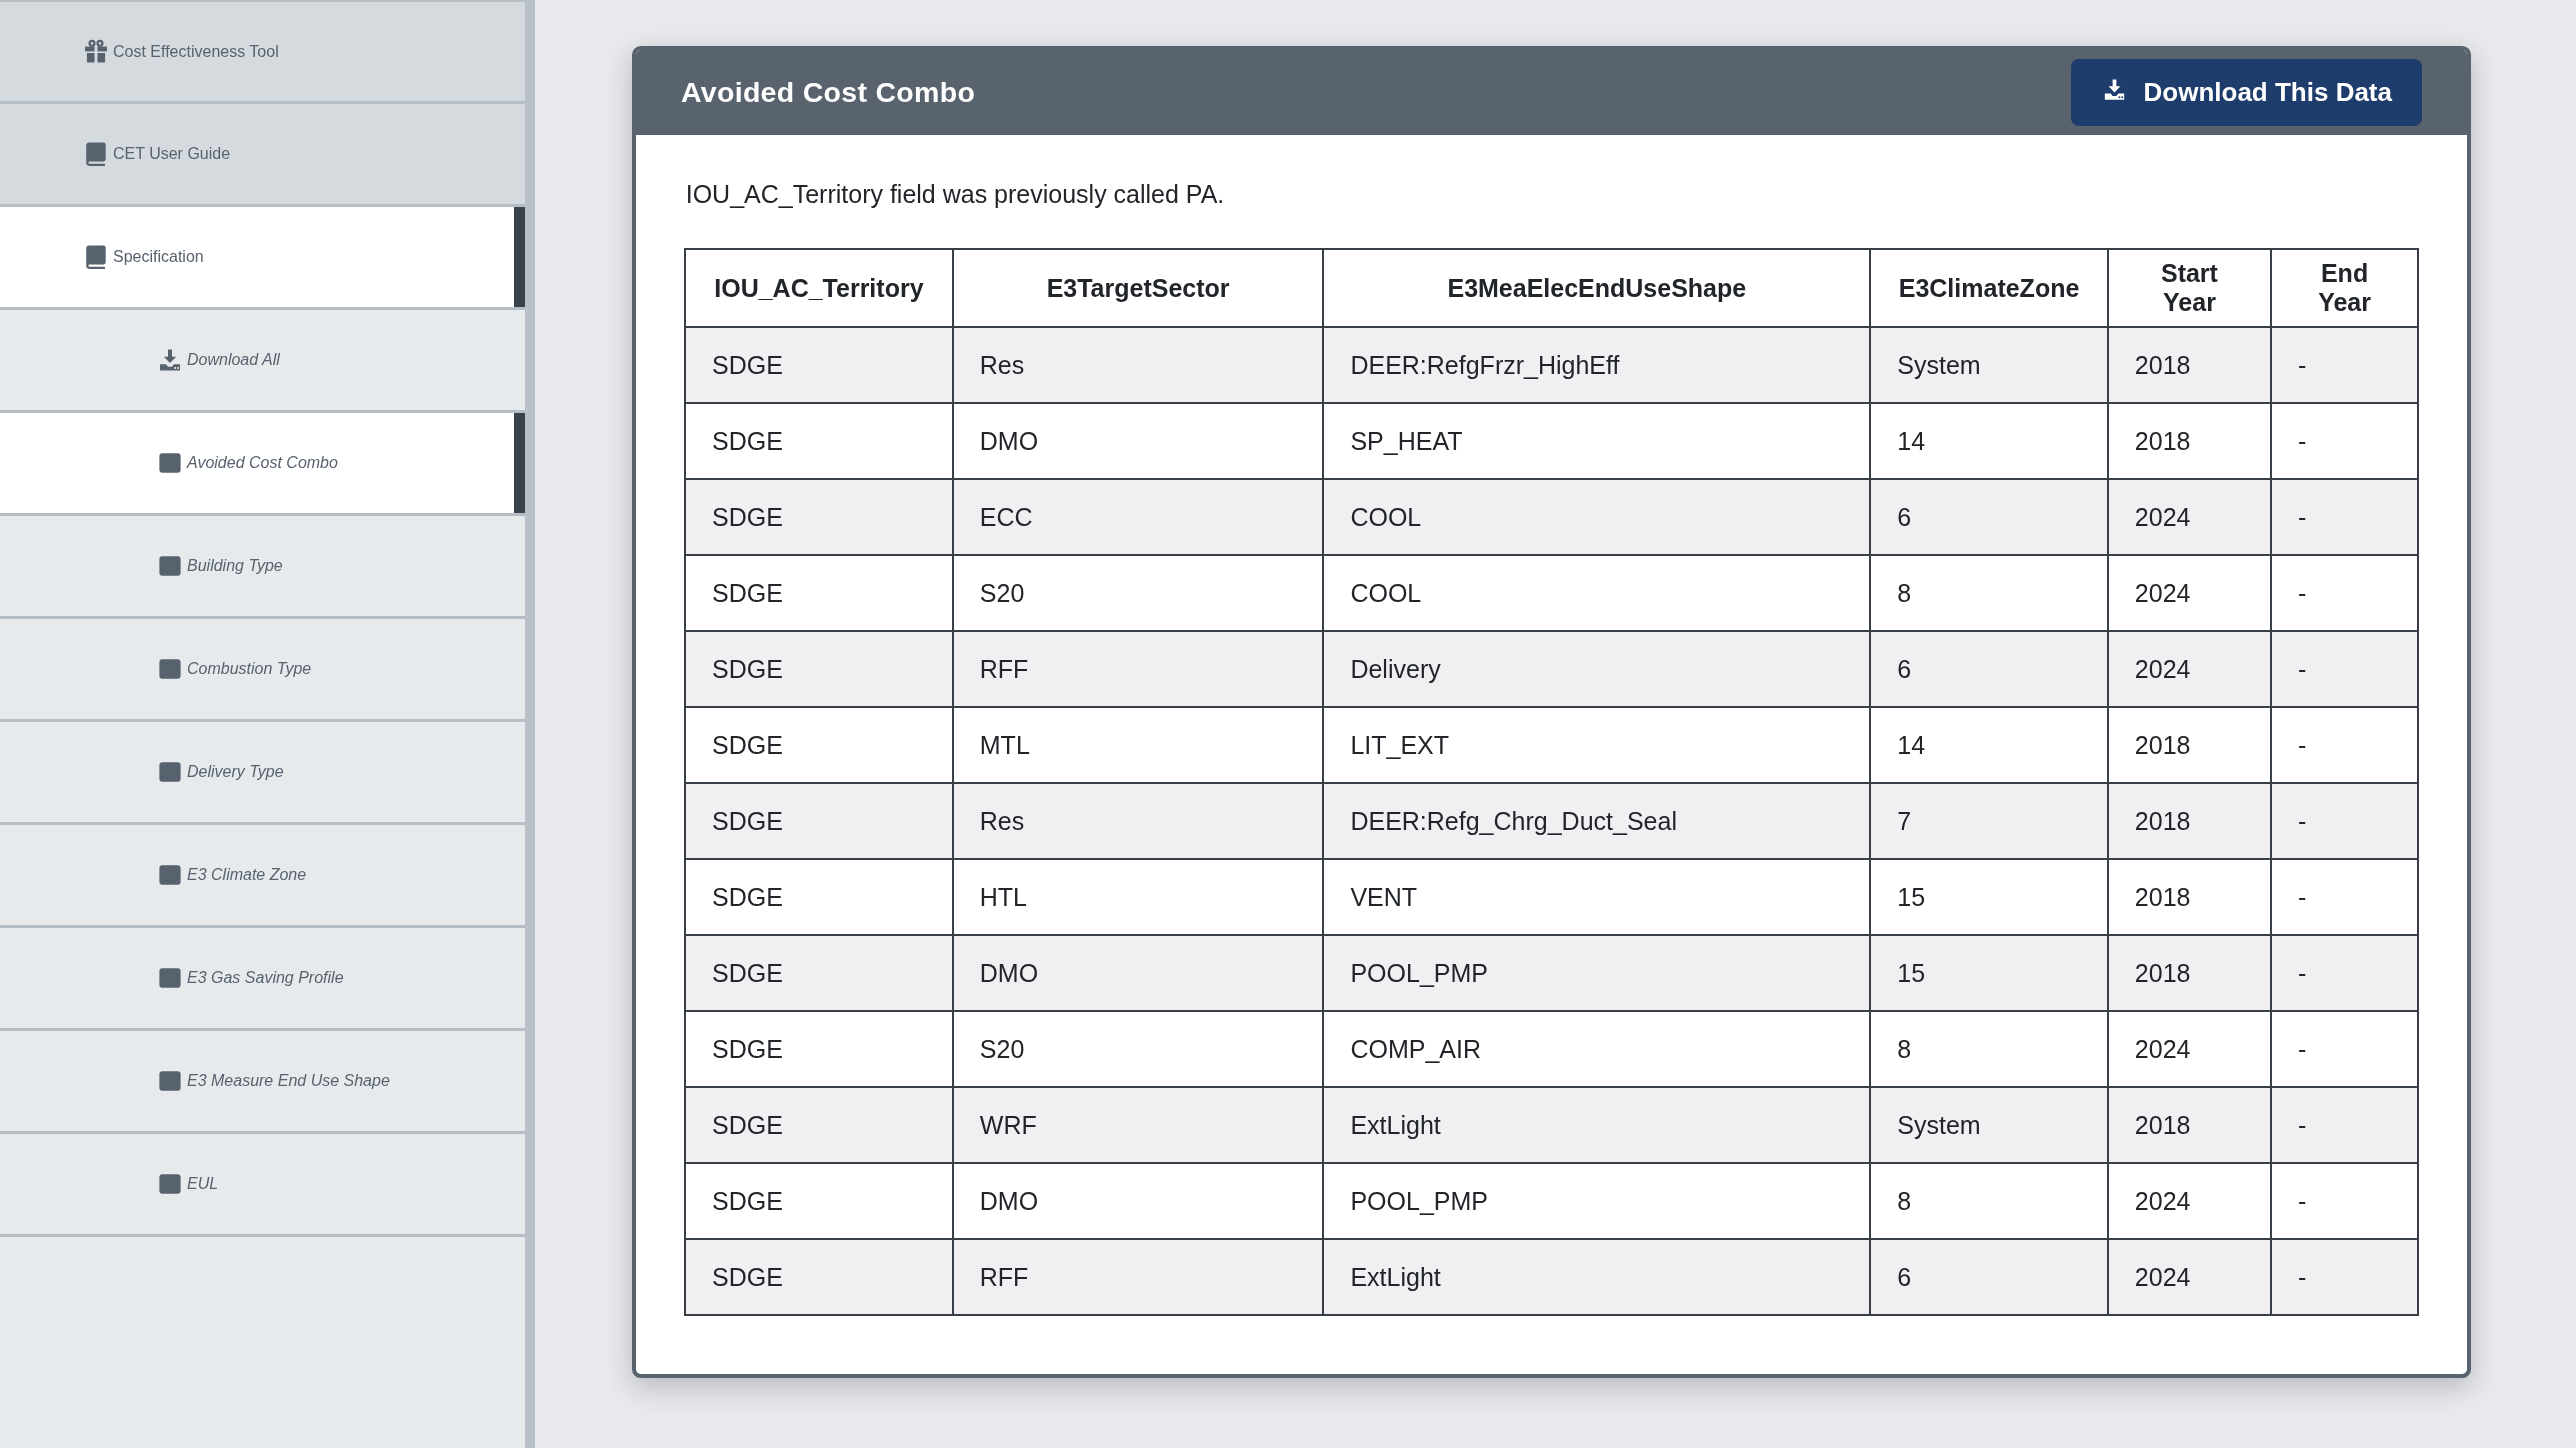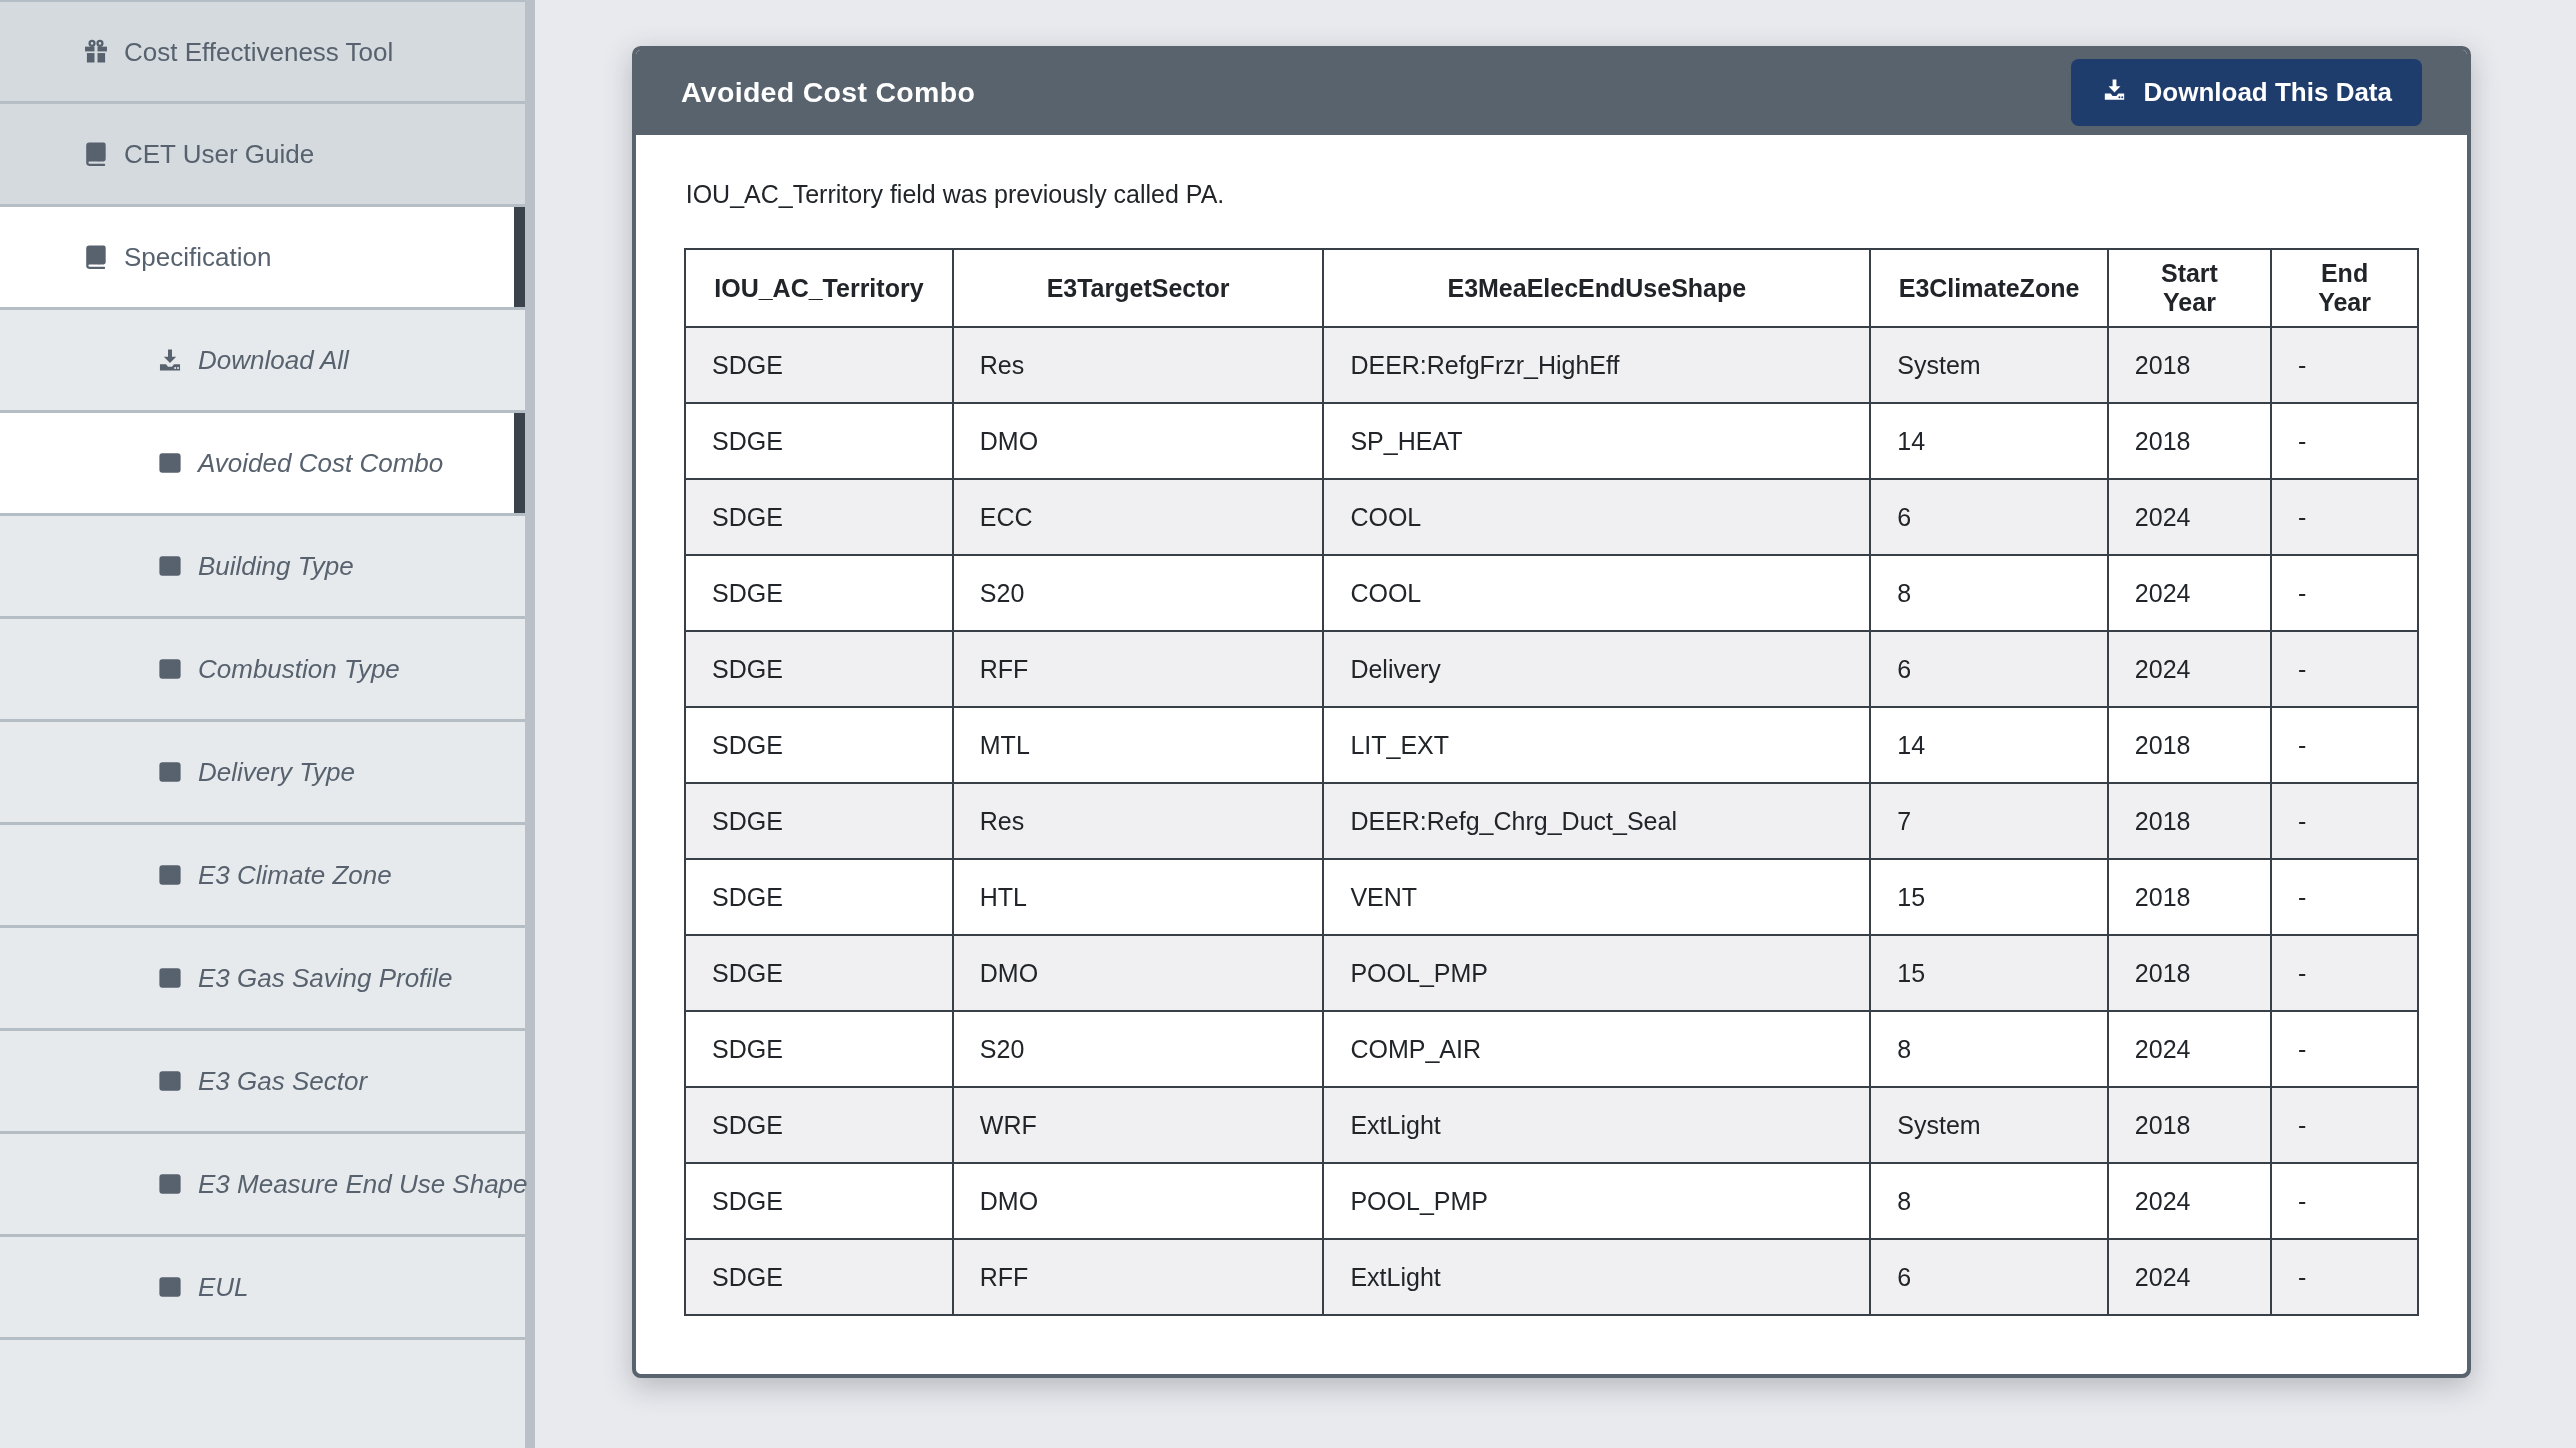--- a/index.html
+++ b/index.html
@@ -12,22 +12,22 @@
   
   .sidebar{
     position:absolute;left:0;top:0;bottom:0;width:525px;
     background:#e7eaed;
     border-right:10.4px solid #b9c0c7;
     z-index:2;
   }
   .nav{border-top:2.6px solid #b6bec5;}
   .nav-item{
     position:relative;height:100px;border-bottom:3.5px solid #b6bec5;
-    display:flex;align-items:center;gap:14px;
-    color:#57626e;font-size:26px;line-height:1;cursor:pointer;
+    display:flex;align-items:center;gap:3px;
+    color:#57626e;font-size:16px;line-height:1;cursor:pointer;
   }
   .nav-item:first-child{height:99px;}
   .nav-item.top{background:#d5dade;padding-left:82px;}
   .nav-item.sub{background:#e7eaed;padding-left:156px;font-style:italic;}
   .nav-item.active{background:#ffffff;}
   .nav-item.active::after{
     content:"";position:absolute;right:0;top:0;bottom:0;width:11.2px;
     background:#3a424b;
   }
   .nav-item .icon{flex:0 0 auto;display:inline-flex;}
@@ -190,32 +190,20 @@
           <span class="icon">
             <svg viewBox="0 0 24 24" fill="none">
               <rect x="4" y="4.8" width="16" height="14.4" rx="1.4" stroke-width="2.2"></rect>
               <line x1="9.33" y1="4.8" x2="9.33" y2="19.2" stroke-width="1.8"></line>
               <line x1="14.66" y1="4.8" x2="14.66" y2="19.2" stroke-width="1.8"></line>
               <line x1="4" y1="9.6" x2="20" y2="9.6" stroke-width="1.8"></line>
               <line x1="4" y1="14.4" x2="20" y2="14.4" stroke-width="1.8"></line>
             </svg>
           </span>
           <span class="label">E3 Gas Saving Profile</span>
-        </div>
-        <div class="nav-item sub">
-          <span class="icon">
-            <svg viewBox="0 0 24 24" fill="none">
-              <rect x="4" y="4.8" width="16" height="14.4" rx="1.4" stroke-width="2.2"></rect>
-              <line x1="9.33" y1="4.8" x2="9.33" y2="19.2" stroke-width="1.8"></line>
-              <line x1="14.66" y1="4.8" x2="14.66" y2="19.2" stroke-width="1.8"></line>
-              <line x1="4" y1="9.6" x2="20" y2="9.6" stroke-width="1.8"></line>
-              <line x1="4" y1="14.4" x2="20" y2="14.4" stroke-width="1.8"></line>
-            </svg>
-          </span>
-          <span class="label">E3 Gas Sector</span>
         </div>
         <div class="nav-item sub">
           <span class="icon">
             <svg viewBox="0 0 24 24" fill="none">
               <rect x="4" y="4.8" width="16" height="14.4" rx="1.4" stroke-width="2.2"></rect>
               <line x1="9.33" y1="4.8" x2="9.33" y2="19.2" stroke-width="1.8"></line>
               <line x1="14.66" y1="4.8" x2="14.66" y2="19.2" stroke-width="1.8"></line>
               <line x1="4" y1="9.6" x2="20" y2="9.6" stroke-width="1.8"></line>
               <line x1="4" y1="14.4" x2="20" y2="14.4" stroke-width="1.8"></line>
             </svg>

